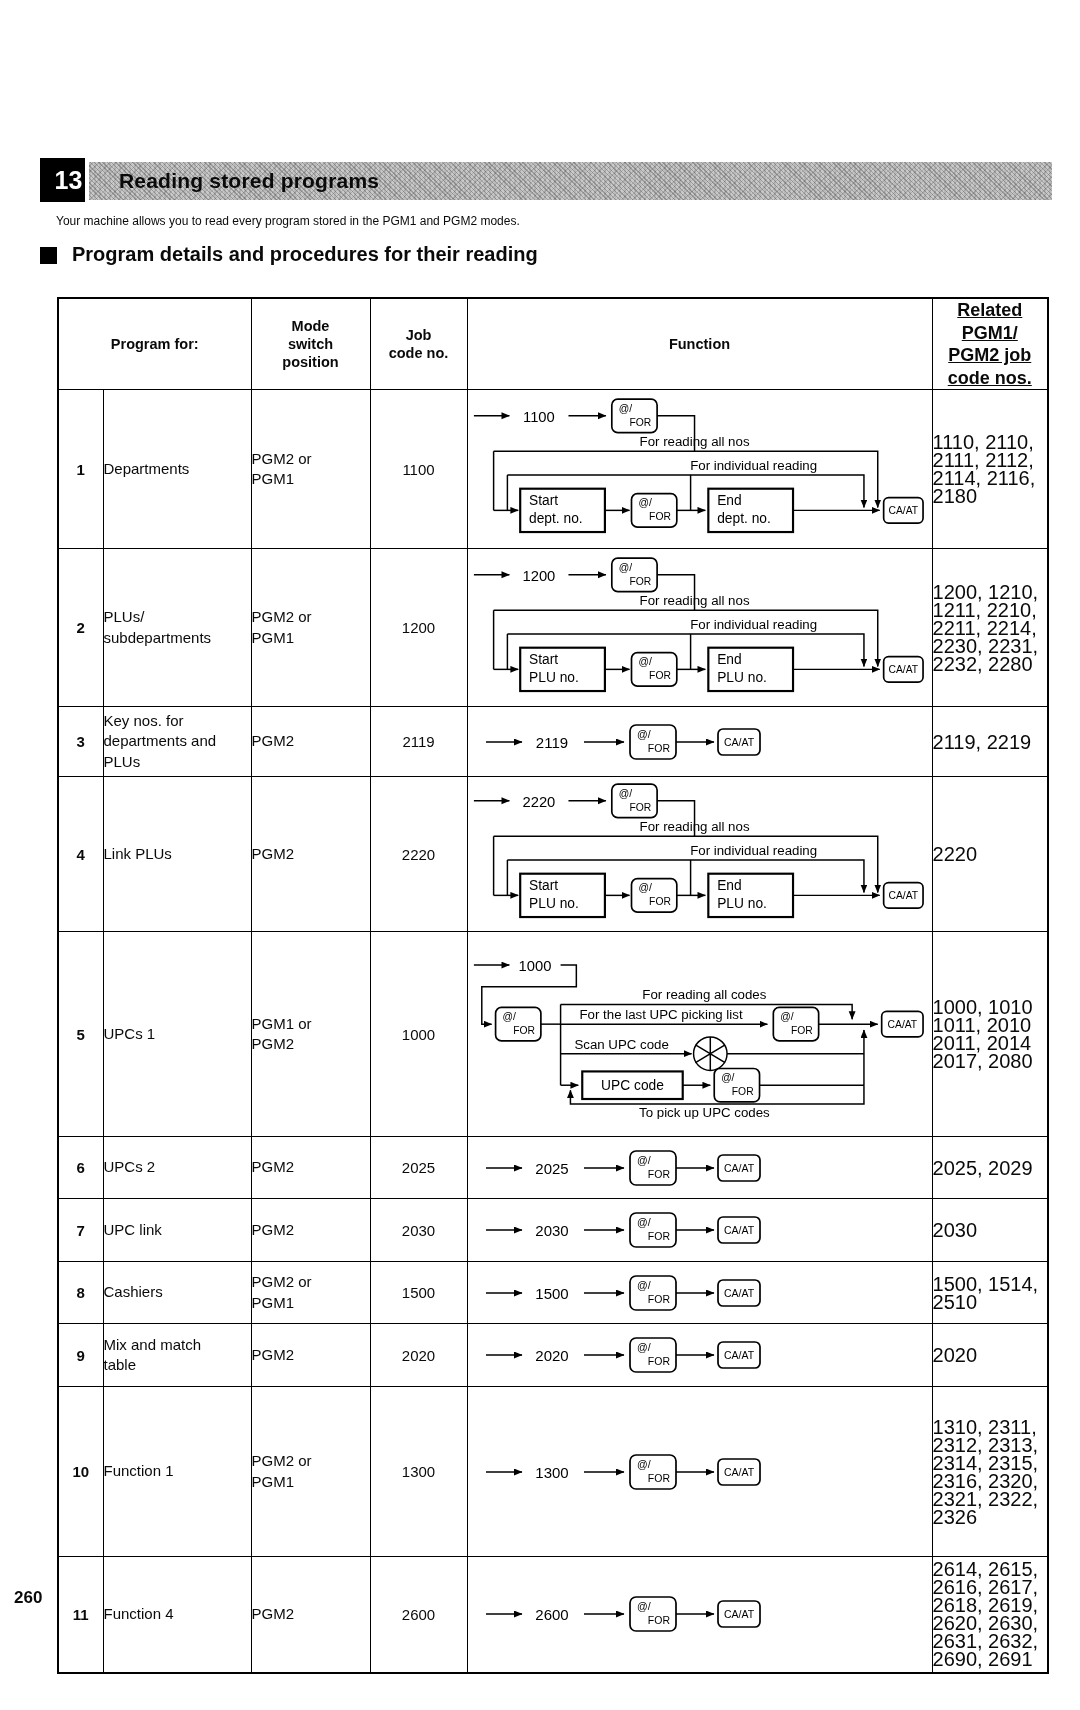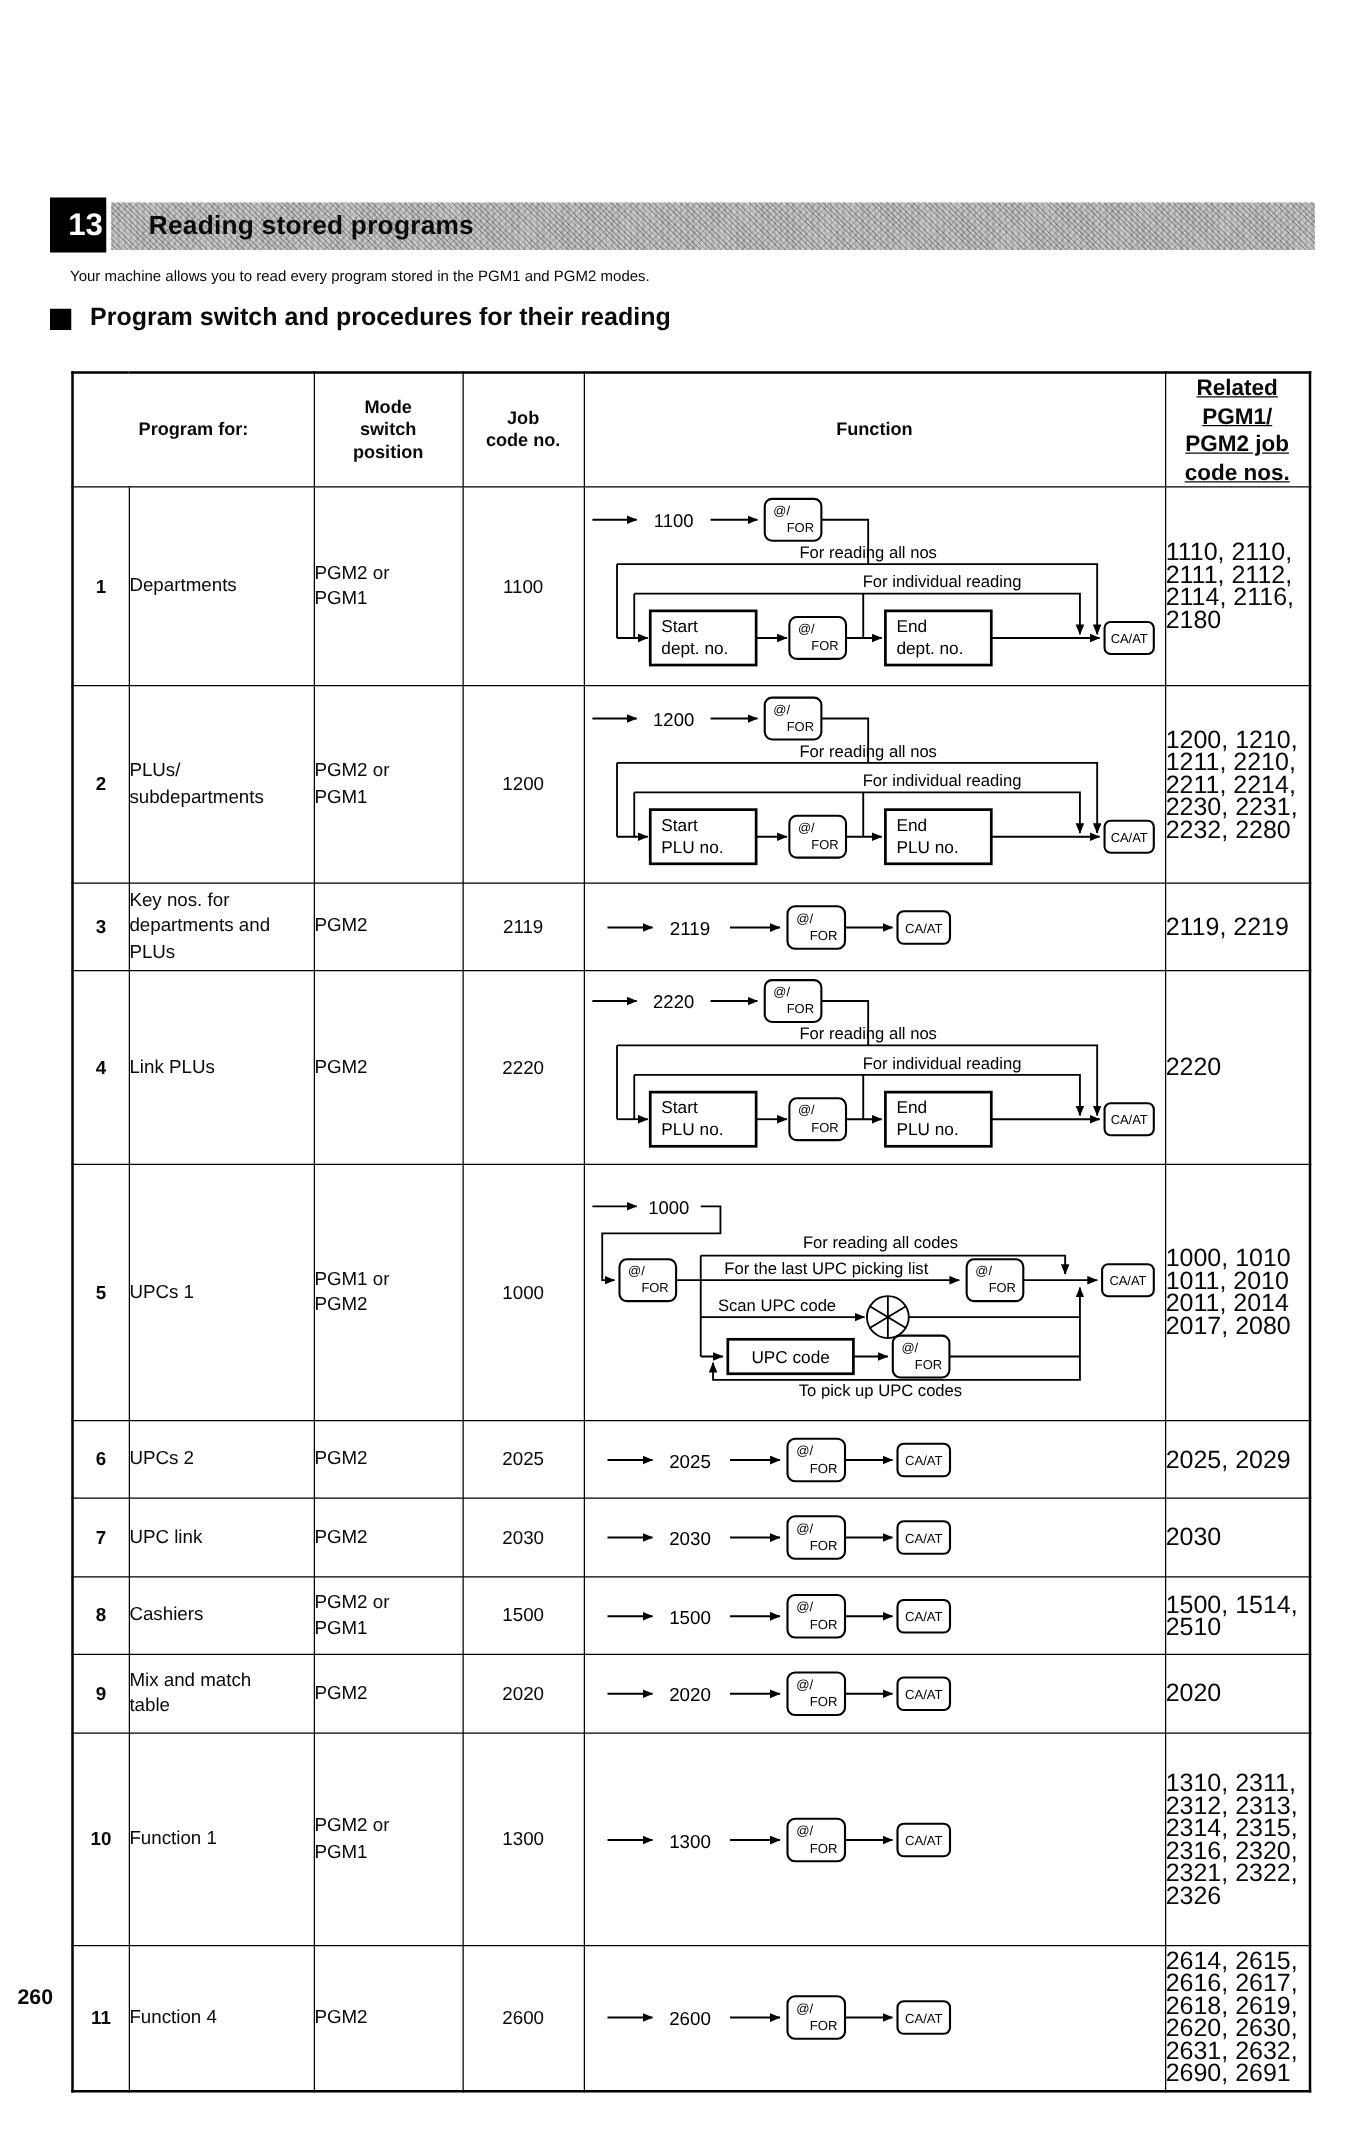--- a/index.html
+++ b/index.html
@@ -74,21 +74,21 @@
   <span>13</span>
 </div>
 <div class="title-bar">
   <span class="title-text">Reading stored programs</span>
 </div>
 
 <div class="intro">Your machine allows you to read every program stored in the PGM1 and PGM2 modes.</div>
 
 <div class="section-head">
   <div class="section-bullet"></div>
-  <div class="section-title">Program switch and procedures for their reading</div>
+  <div class="section-title">Program details and procedures for their reading</div>
 </div>
 
 <div class="tbl-wrap">
 <table class="pgm">
   <colgroup>
     <col style="width:45px">
         <col style="width:148px">
         <col style="width:119px">
     <col style="width:97px">
         <col style="width:465px">

